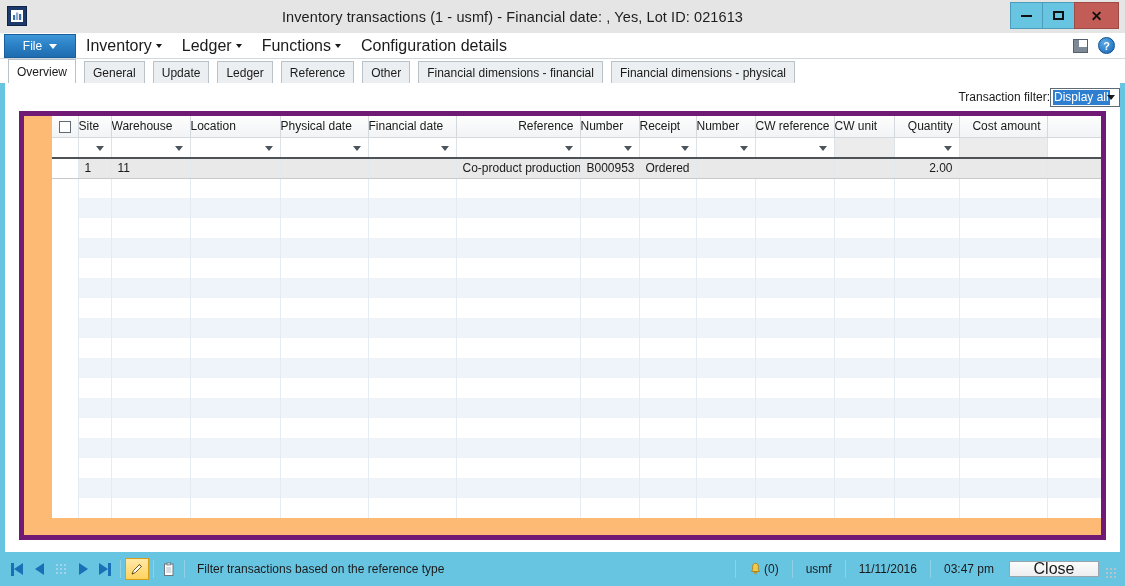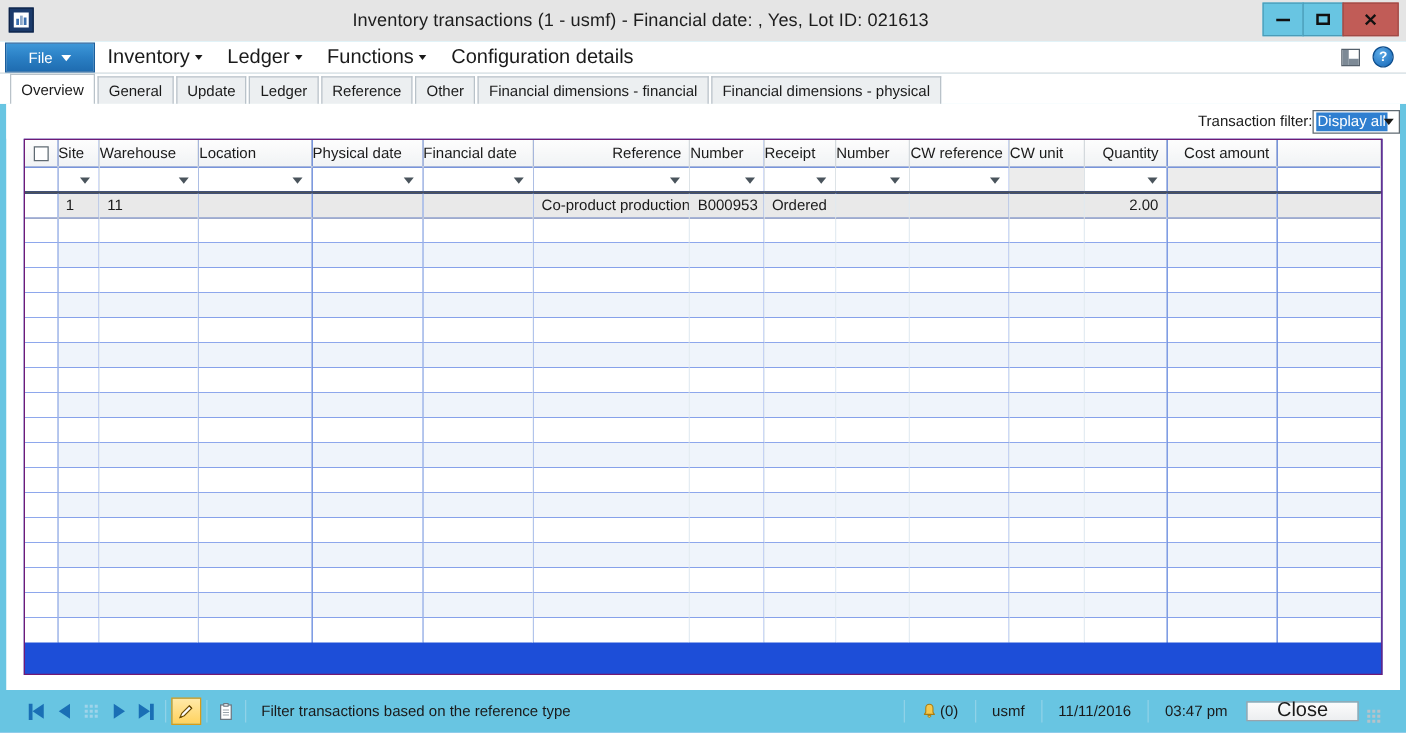--- a/index.html
+++ b/index.html
@@ -138,21 +138,21 @@
     content:""; position:absolute; left:0; right:0; bottom:0; height:1px; background:#ffffff;
   }
   .tab {
     height: 22px;
     padding: 0 8px;
     display: flex; align-items: center;
     font-size: 12px;
     border: 1px solid #b9c2c9;
     border-bottom: none;
     background: #eceff1;
-    margin-right: 2px;
+    margin-right: 8px;
     color: #1a1a1a;
     cursor: pointer;
     white-space: nowrap;
     position: relative;
     z-index: 1;
   }
   .tab.active {
     background: #ffffff;
     height: 24px;
     z-index: 3;
@@ -204,23 +204,24 @@
     border-left: 4px solid transparent;
     border-right: 4px solid transparent;
     border-top: 5px solid #1a1a1a;
   }
 
   
   .grid-wrap {
     position: absolute;
     left: 14px; right: 14px;
     top: 28px; bottom: 12px;
-    border: 1px solid #701a75;
-    background: #1d4ed8;
+    border: 5px solid #701a75;
+    background: #fdba74;
     overflow: hidden;
+    padding-left: 28px;
   }
   table.grid {
     border-collapse: collapse;
     table-layout: fixed;
     width: 100%;
     font-size: 12px;
   }
   table.grid th, table.grid td {
     padding: 0;
     margin: 0;
@@ -289,21 +290,21 @@
   .al-r { text-align: right; }
   td.chk-col, tr.filler td.chk-col { border-right: 1px solid #e4ecf2; background: #ffffff !important; }
 
   
   .statusbar {
     flex: 0 0 34px;
     height: 34px;
     background: #68c5e2;
     display: flex;
     align-items: center;
-    padding: 0 18px;
+    padding: 0 6px;
     position: relative;
   }
   .status-inner {
     background: #68c5e2;
     display: flex;
     align-items: center;
     width: 100%;
     height: 26px;
     gap: 0px;
   }

